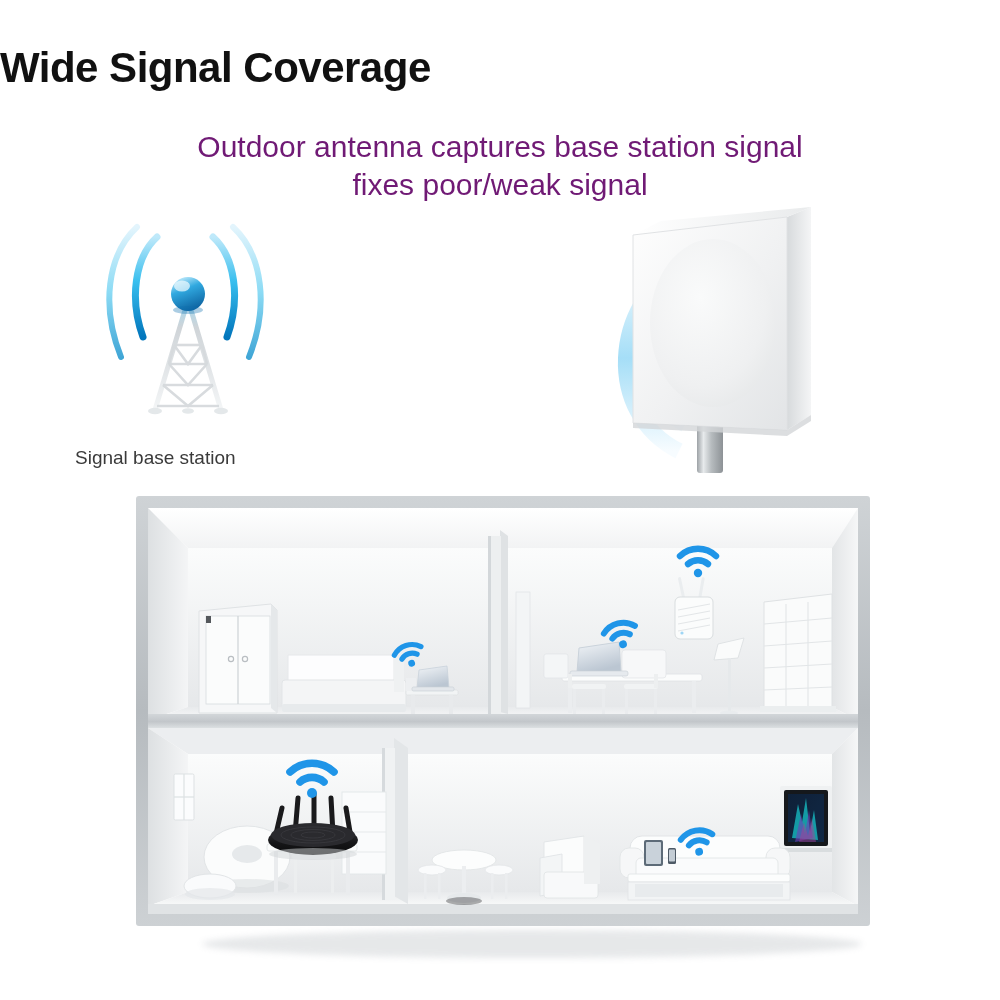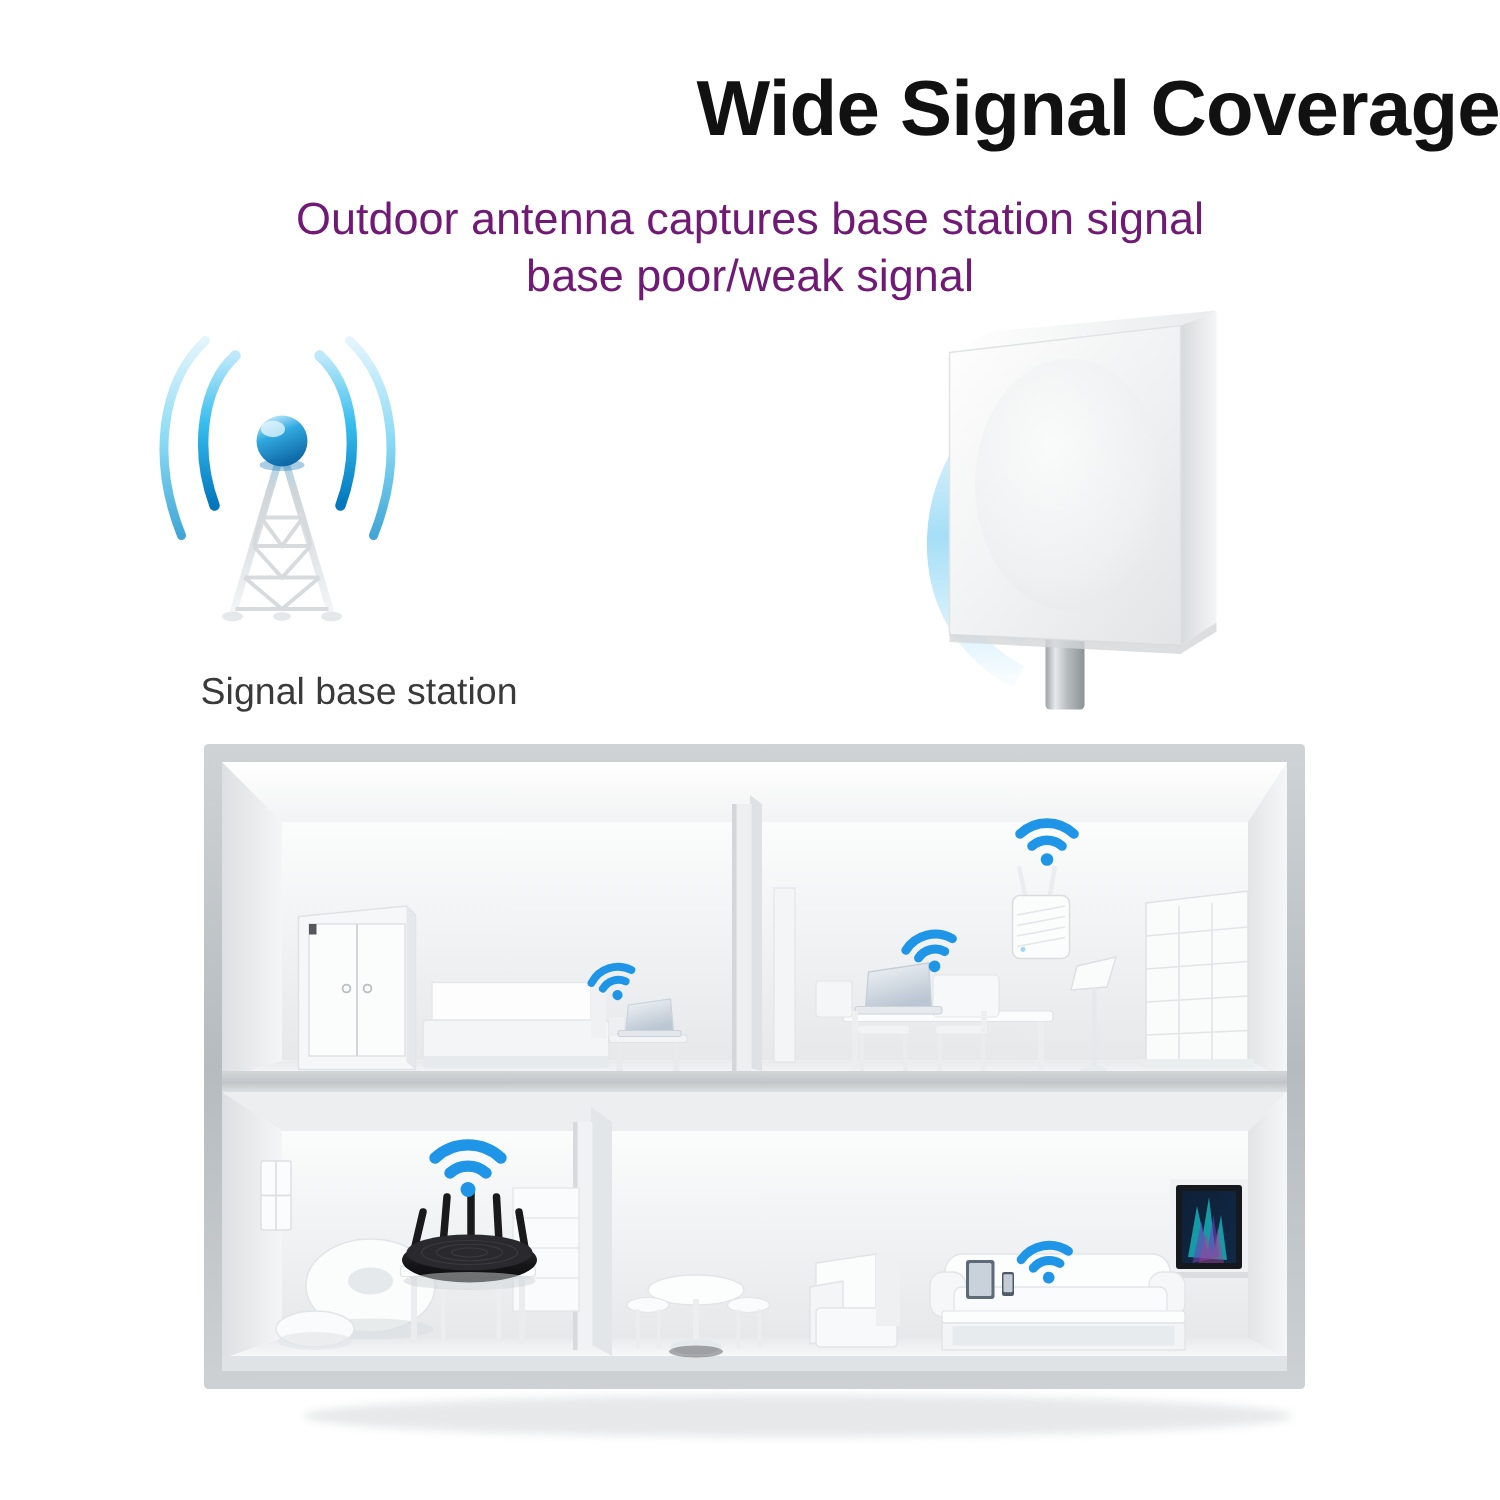--- a/index.html
+++ b/index.html
@@ -9,62 +9,62 @@
     background:#ffffff;
     font-family:"Liberation Sans", sans-serif;
     overflow:hidden;
     position:relative;
   }
   #stage{position:relative;width:1000px;height:1000px;overflow:hidden;background:#fff;}
 
   
   .headline{
     position:absolute;left:0;right:0;top:46px;
-    text-align:right;
-    font-size:52px;font-weight:700;letter-spacing:-0.5px;
+    text-align:left;
+    font-size:42px;font-weight:700;letter-spacing:-0.5px;
     color:#111111;line-height:1.06;
     font-family:"Liberation Sans", sans-serif;
   }
   .subhead{
     position:absolute;left:0;right:0;top:128px;
     text-align:center;
     font-size:30px;font-weight:400;color:#701a75;
     line-height:1.28;
     font-family:"Liberation Sans", sans-serif;
   }
   .subhead .l2{display:block;}
 
   
   #basestation{position:absolute;left:95px;top:215px;width:215px;height:260px;}
   #bs-waves{position:absolute;left:0;top:0;width:180px;height:160px;}
   #tower{position:absolute;left:38px;top:55px;width:110px;height:165px;}
   .bs-label{
-    position:absolute;left:-20px;top:232px;width:270px;text-align:right;
-    font-size:25px;color:#3a3a3a;font-family:"Liberation Sans", sans-serif;
+    position:absolute;left:-20px;top:232px;width:270px;text-align:left;
+    font-size:19px;color:#3a3a3a;font-family:"Liberation Sans", sans-serif;
     white-space:nowrap;
   }
 
   
   #antenna{position:absolute;left:495px;top:195px;width:360px;height:320px;}
   #ant-waves{position:absolute;left:0;top:50px;width:200px;height:220px;}
   #panel{position:absolute;left:130px;top:0;width:200px;height:275px;}
 
   
   #house{position:absolute;left:132px;top:492px;width:742px;height:462px;}
   svg{display:block;overflow:visible;}
 </style>
 </head>
 <body>
 
 <div id="stage">
 
   <div class="headline">Wide Signal Coverage</div>
   <div class="subhead">
     <span>Outdoor antenna captures base station signal</span>
-    <span class="l2">base poor/weak signal</span>
+    <span class="l2">fixes poor/weak signal</span>
   </div>
 
   <div id="basestation">
 
     <svg id="bs-waves" viewBox="0 0 180 160">
       <defs>
         <linearGradient id="wvg" x1="0" y1="0" x2="0" y2="1">
           <stop offset="0%" stop-color="#BFE9FA"></stop>
           <stop offset="45%" stop-color="#37BEEE"></stop>
           <stop offset="100%" stop-color="#0276BC"></stop>

